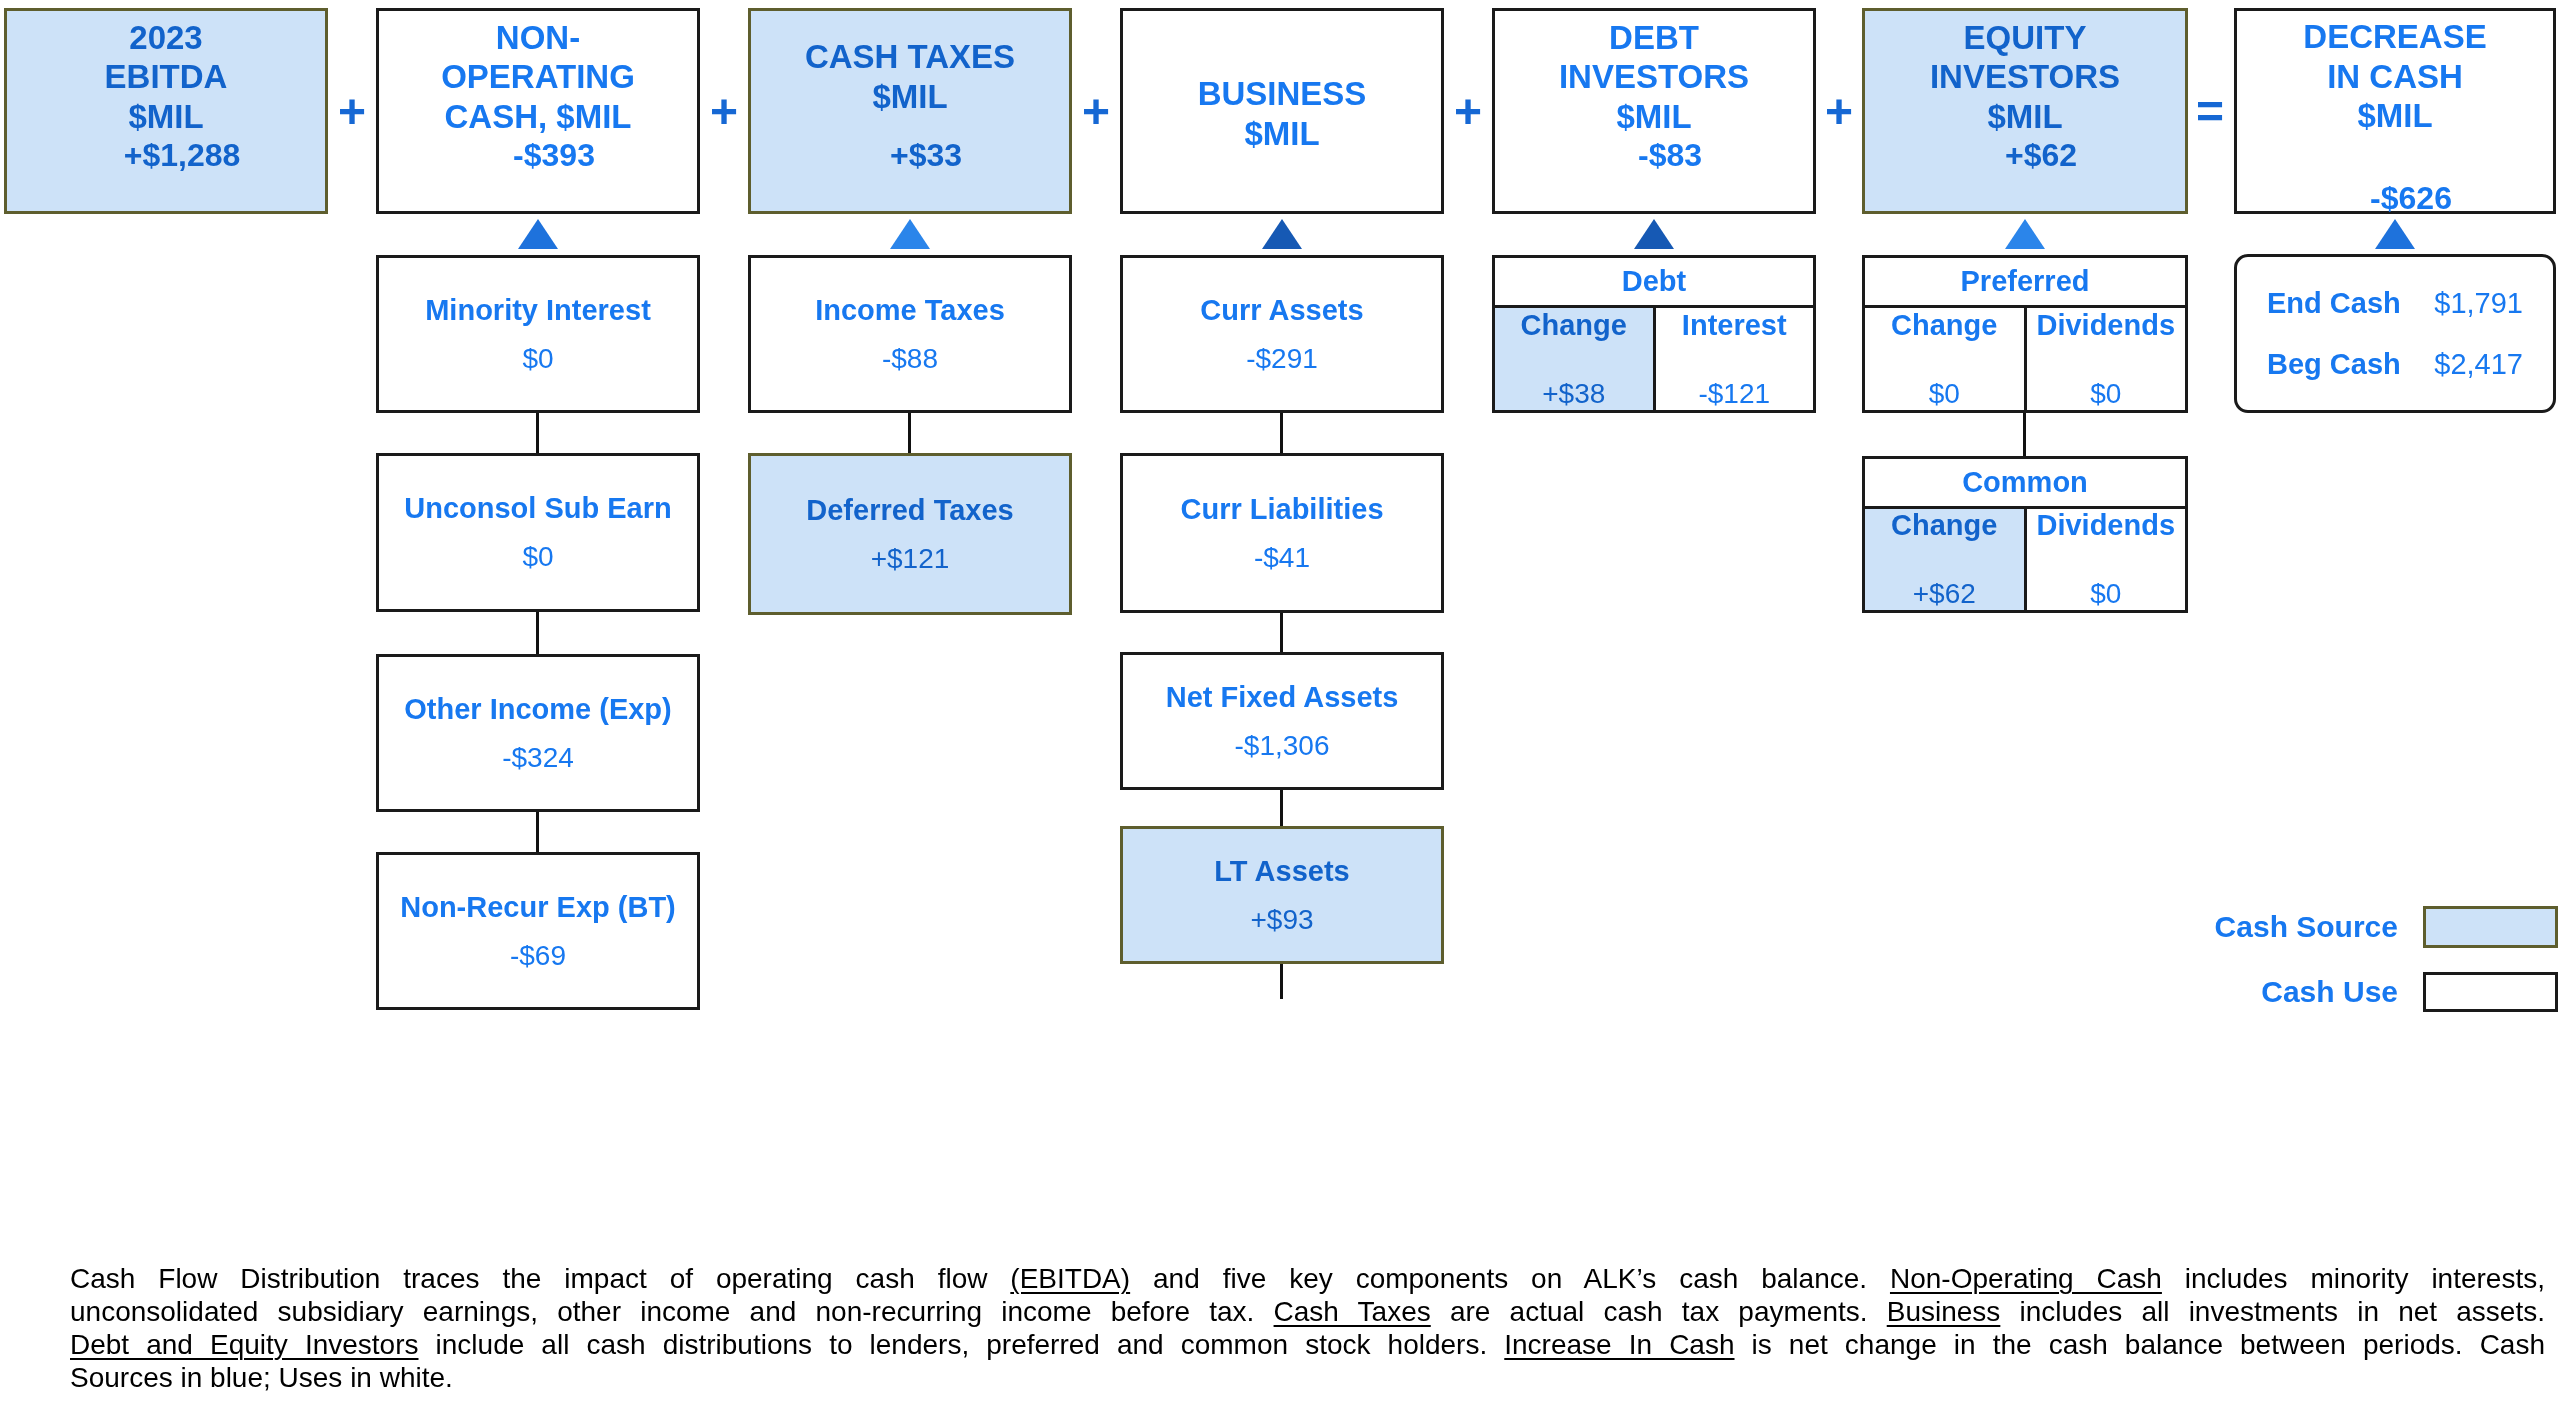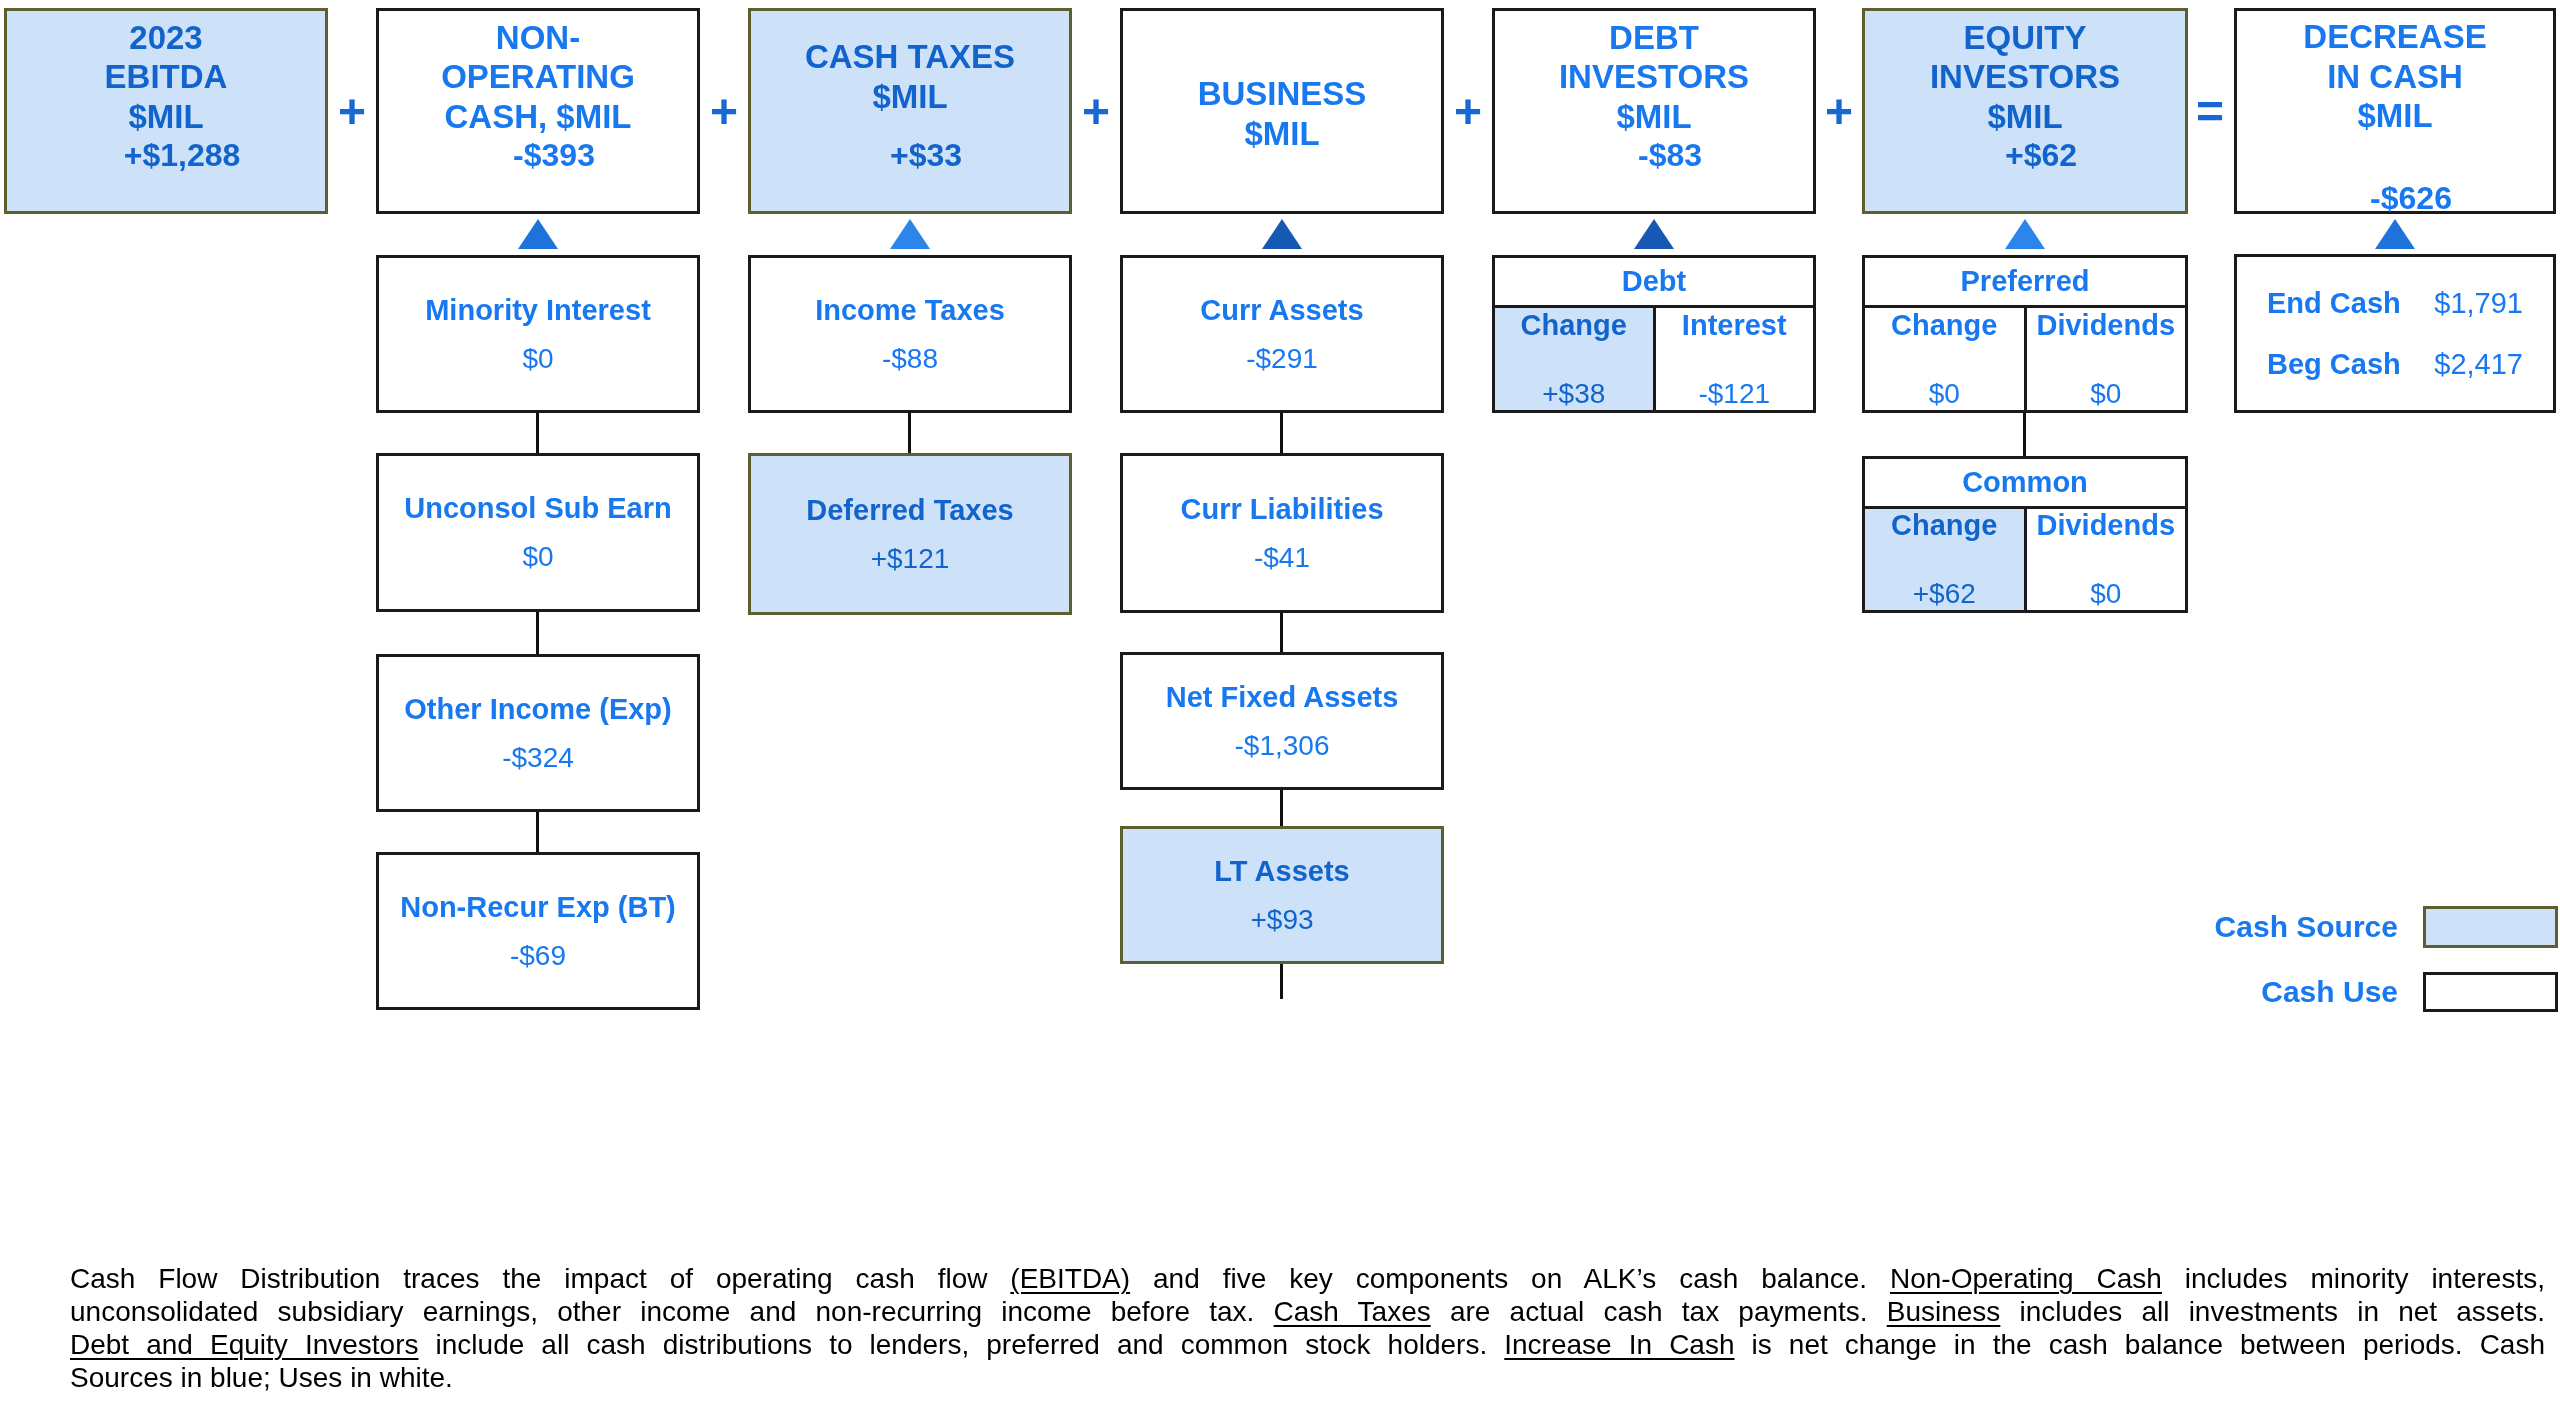--- a/index.html
+++ b/index.html
@@ -34,21 +34,21 @@
        display:flex;flex-direction:column;width:324px;}
   .tbl-header{height:47px;border-bottom:3px solid #1a1a1a;display:flex;align-items:center;
               justify-content:center;font-weight:bold;font-size:29px;color:#1778f0;}
   .tbl-body{flex:1;display:flex;}
   .tbl-cell{flex:1;display:flex;flex-direction:column;align-items:center;justify-content:center;gap:10px;}
   .tbl-cell + .tbl-cell{border-left:3px solid #1a1a1a;}
   .tbl-cell.blue{background:#cde2f8;}
   .cell-h{font-weight:bold;font-size:29px;}
   .cell-v{font-size:28px;margin-top:26px;}
 
-  .cash-box{display:flex;flex-direction:column;justify-content:center;gap:28px;padding:0 30px;}
+  .cash-box{display:flex;flex-direction:column;justify-content:center;gap:28px;padding:0 30px;border-radius:14px;}
   .cash-row{display:flex;justify-content:space-between;align-items:baseline;}
   .cash-label{font-weight:bold;font-size:29px;color:#1778f0;}
   .cash-value{font-size:29px;color:#1778f0;}
 
   .legend-label{position:absolute;width:300px;text-align:right;font-weight:bold;font-size:30px;color:#1778f0;}
   .legend-swatch{position:absolute;width:135px;box-sizing:border-box;}
   .legend-swatch.src{background:#cde2f8;border:3px solid #5e5e2e;}
   .legend-swatch.use{background:#fff;border:3px solid #1a1a1a;}
 
   .footnote{position:absolute;left:70px;top:1262px;width:2475px;color:#000;font-size:28px;}

